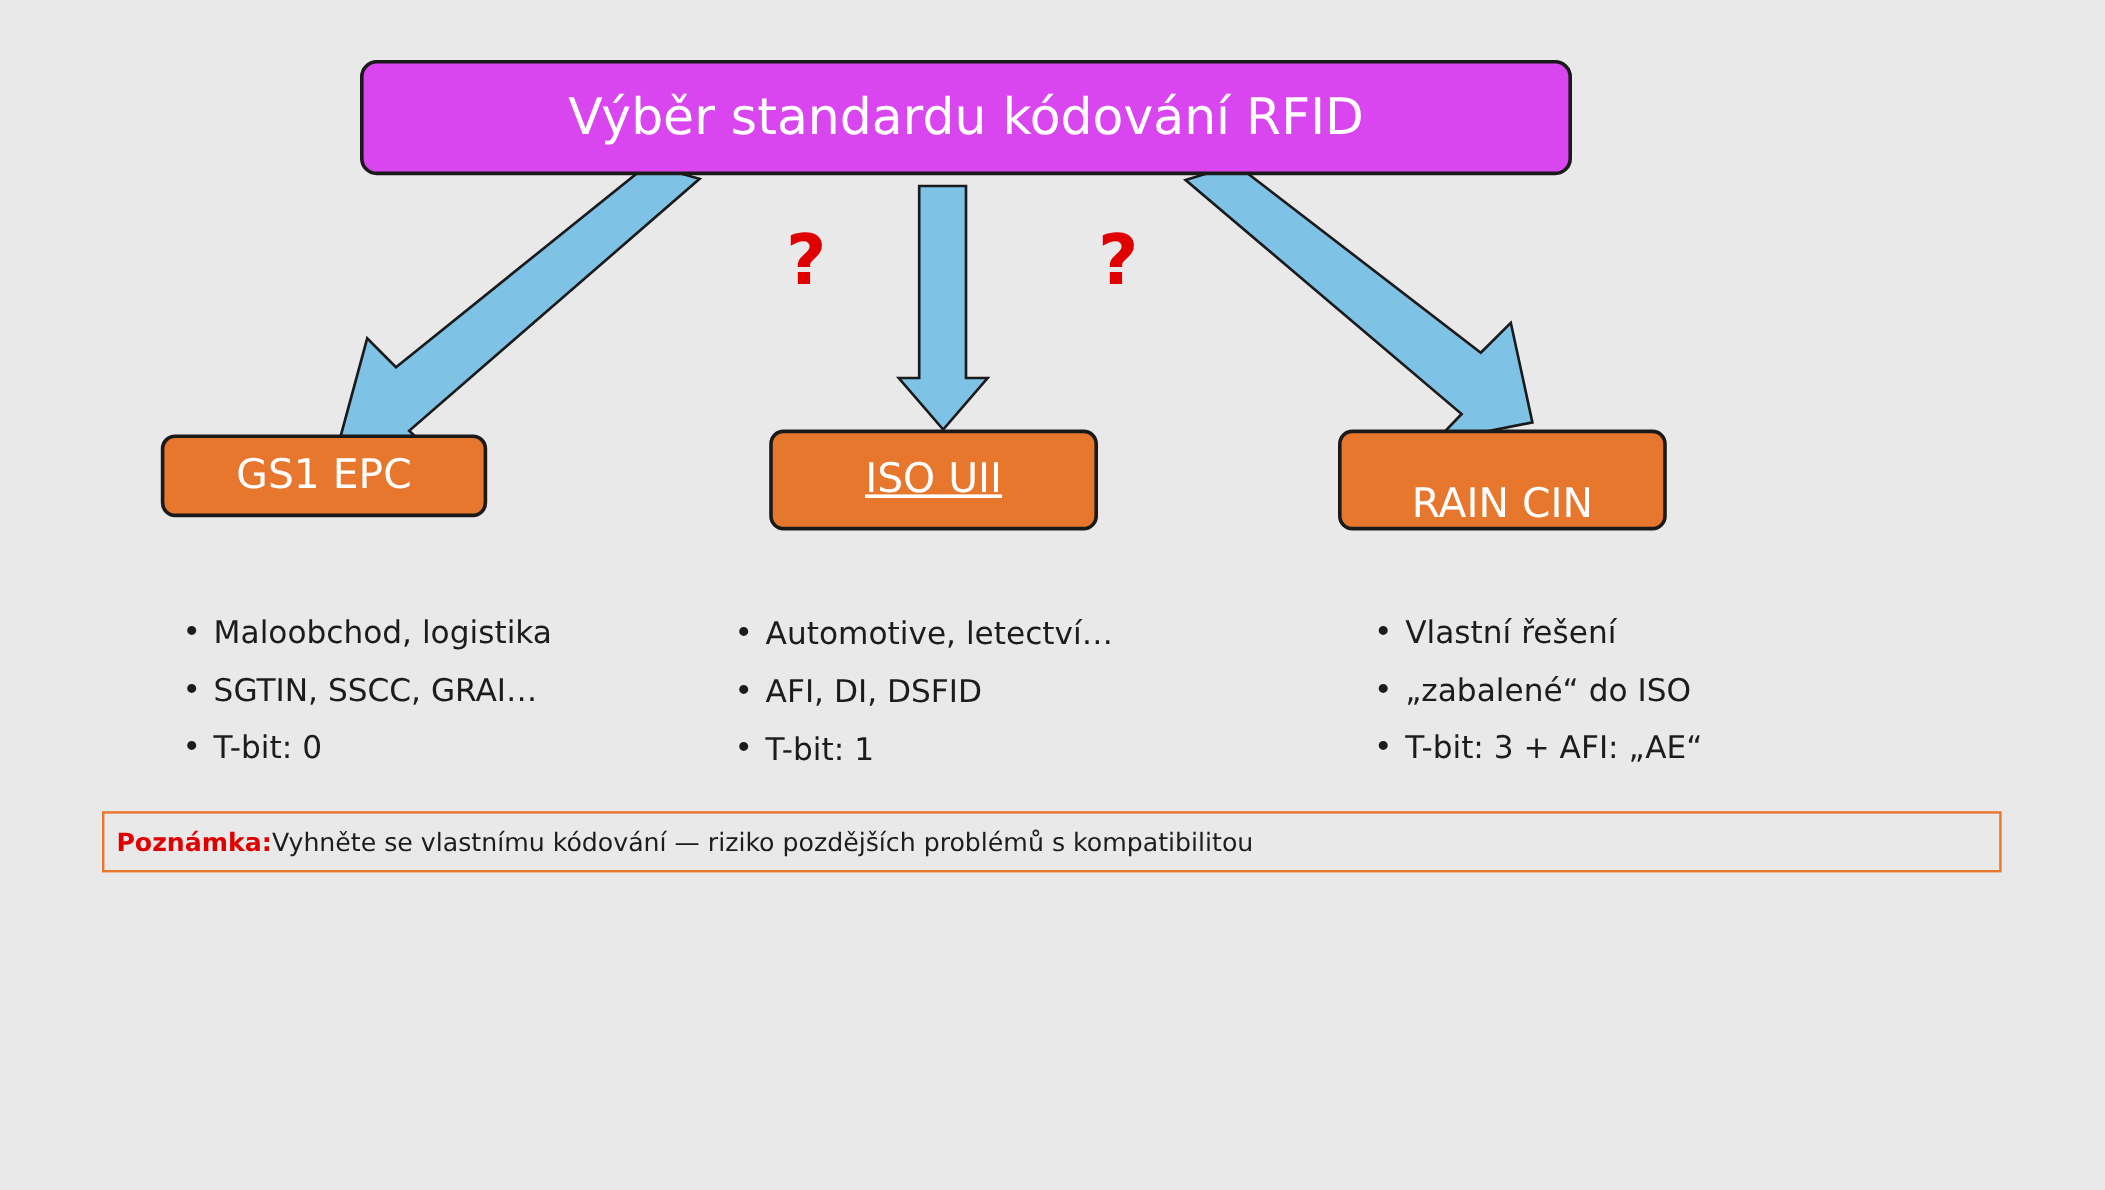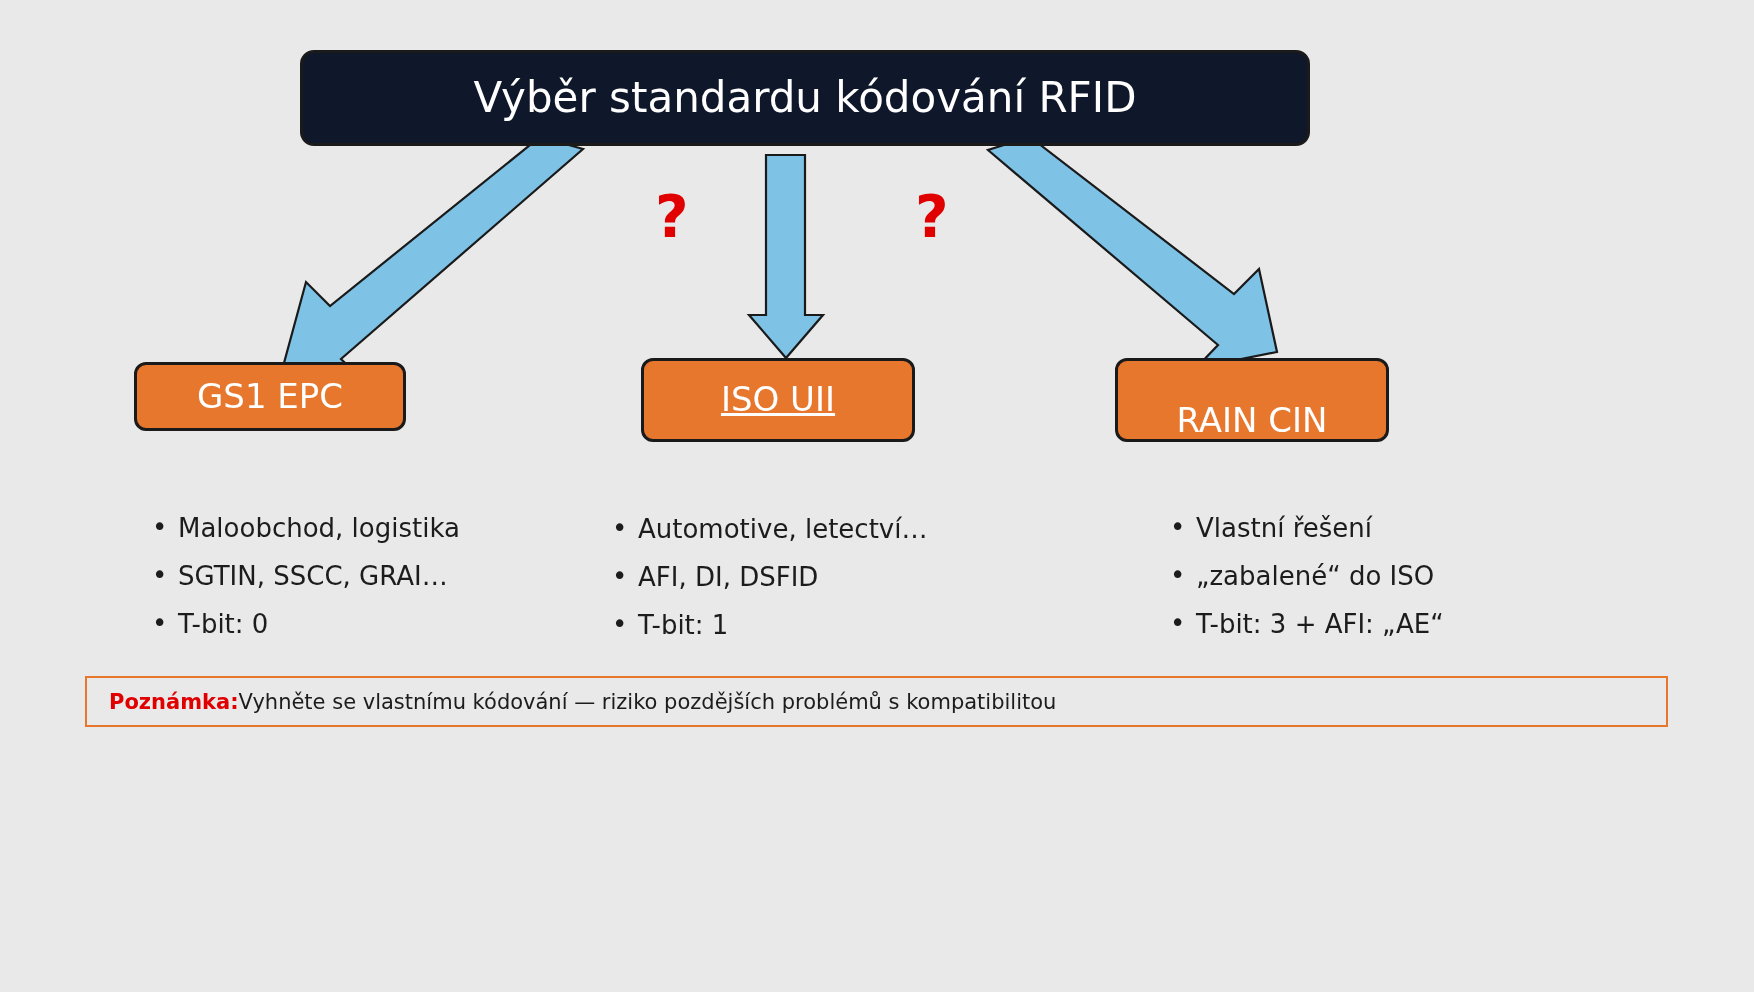--- a/index.html
+++ b/index.html
@@ -28,21 +28,21 @@
     border-radius: 14px;
     text-align: center;
     line-height: 1.1;
     white-space: nowrap;
   }
   #title-box {
     left: 300px;
     top: 50px;
     width: 1010px;
     height: 96px;
-    background: #0f172a;
+    background: #d946ef;
     font-size: 42px;
   }
   .leaf-box {
     background: #e8772e;
     font-size: 34px;
     border-radius: 12px;
   }
   #box-gs1 {
     left: 134px;
     top: 362px;
@@ -112,35 +112,35 @@
   .bullet-col li::before {
     content: "\2022";
     position: absolute;
     left: 2px;
     top: -1px;
     font-size: 26px;
     color: #1c1c1c;
   }
   #col-gs1  { left: 137px;  top: 500px; }
   #col-iso  { left: 597px;  top: 501px; }
-  #col-rain { left: 1155px; top: 500px; }
+  #col-rain { left: 1130px; top: 500px; }
 
   
   #note-bar {
     position: absolute;
     left: 85px;
     top: 676px;
     width: 1583px;
     height: 51px;
     box-sizing: border-box;
     border: 2px solid #e8772e;
     background: #e9e9e9;
     display: flex;
     align-items: center;
-    padding-left: 22px;
+    padding-left: 10px;
     font-size: 21px;
     color: #1c1c1c;
   }
   #note-label {
     color: #e00000;
     font-weight: bold;
     margin-right: 0;
   }
 </style>
 </head>

